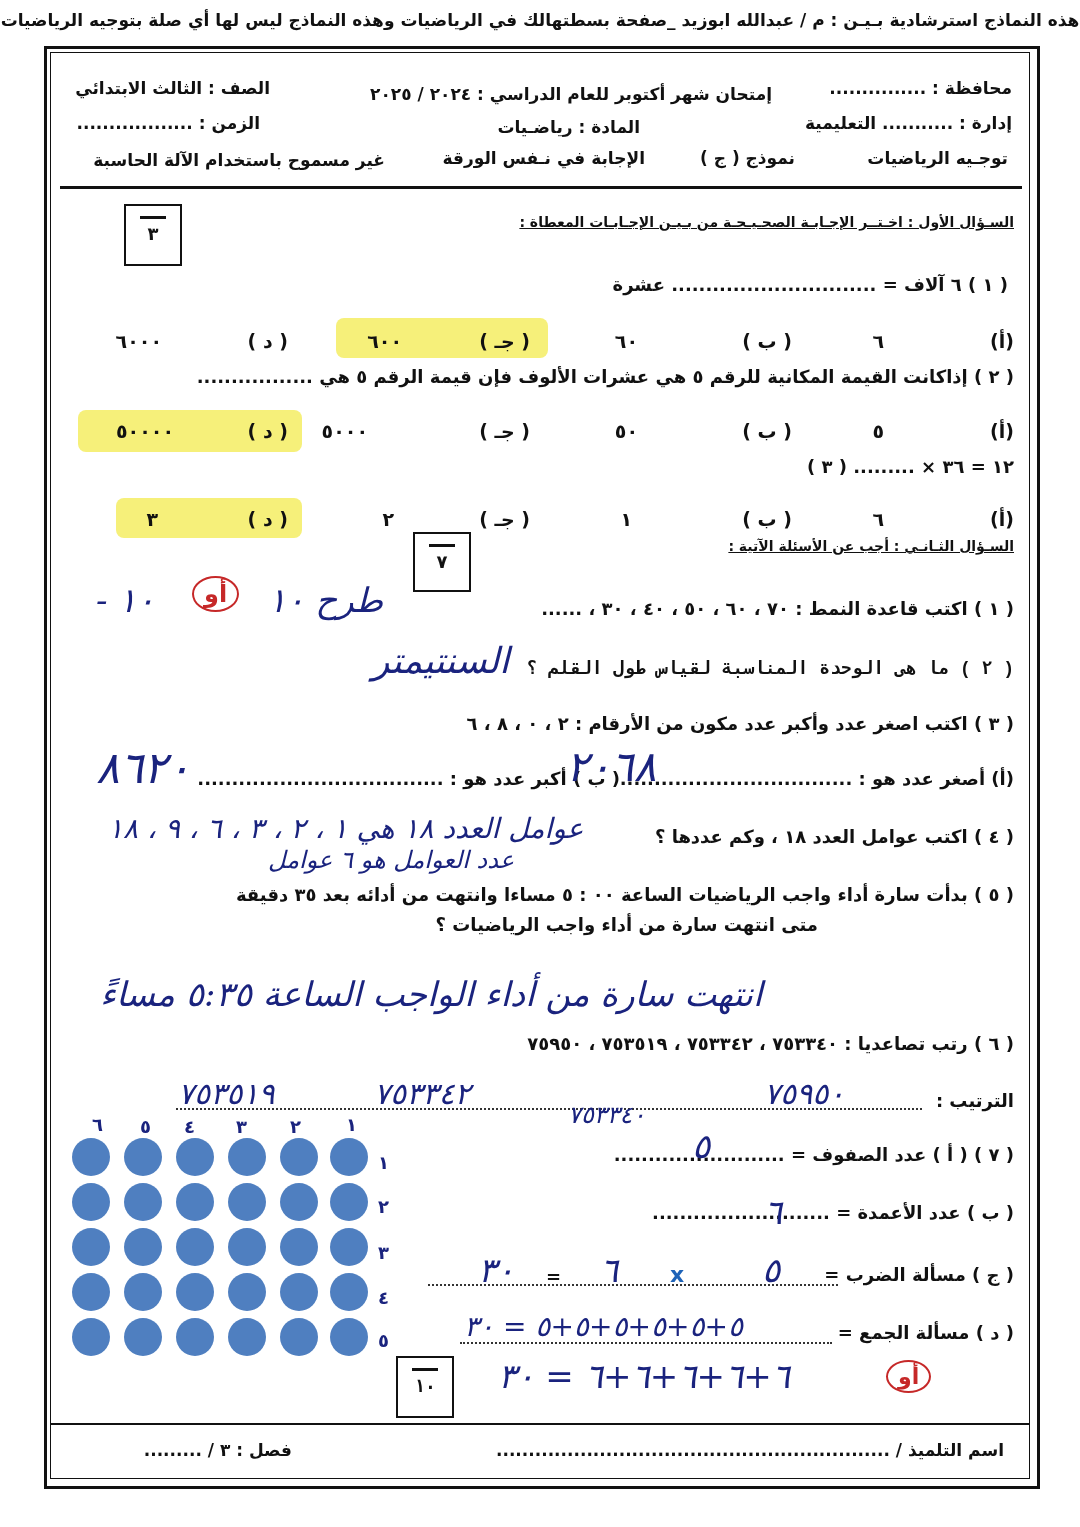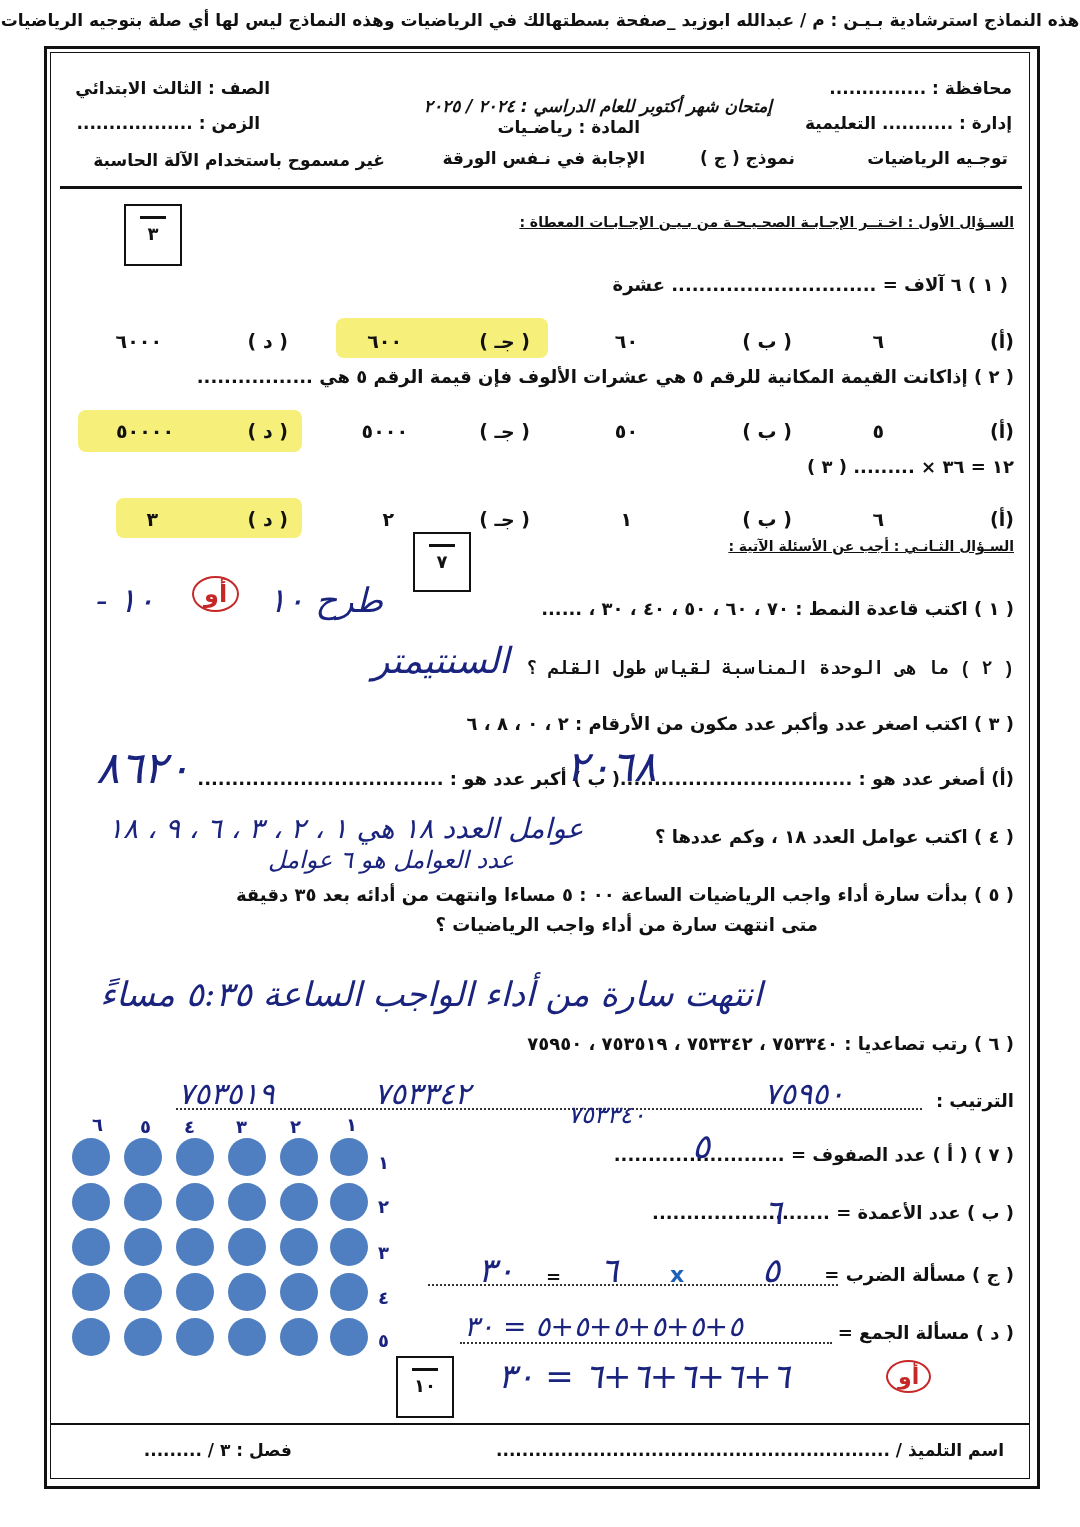--- a/index.html
+++ b/index.html
@@ -28,21 +28,21 @@
 
 <div class="abs top-note rtl">هذه النماذج استرشادية بـيـن : م / عبدالله ابوزيد _صفحة بسطتهالك في الرياضيات  وهذه النماذج ليس لها أي صلة بتوجيه الرياضيات</div>
 
 <div class="frame-outer"></div>
 <div class="frame-inner"></div>
 
 <div class="abs hdr rtl" style="right:68px;top:78px;">محافظة : ...............</div>
 <div class="abs hdr rtl" style="right:68px;top:113px;">إدارة : ........... التعليمية</div>
 <div class="abs hdr rtl" style="right:72px;top:148px;">توجـيه الرياضيات</div>
 
-<div class="abs hdr rtl" style="right:308px;top:96px;font-style:italic;">إمتحان شهر أكتوبر للعام الدراسي : ٢٠٢٤ / ٢٠٢٥</div>
+<div class="abs hdr rtl" style="right:308px;top:84px;">إمتحان شهر أكتوبر للعام الدراسي : ٢٠٢٤ / ٢٠٢٥</div>
 <div class="abs hdr rtl" style="right:440px;top:117px;">المادة : رياضـيات</div>
 <div class="abs hdr rtl" style="right:285px;top:148px;">نموذج ( ج )</div>
 <div class="abs hdr rtl" style="right:435px;top:148px;">الإجابة في نـفس الورقة</div>
 
 <div class="abs hdr rtl" style="right:810px;top:78px;">الصف : الثالث الابتدائي</div>
 <div class="abs hdr rtl" style="right:820px;top:113px;">الزمن : ..................</div>
 <div class="abs hdr rtl" style="right:695px;top:150px;">غير مسموح باستخدام الآلة الحاسبة</div>
 
 <div class="hr" style="left:60px;top:186px;width:962px;height:3px;"></div>
 
@@ -62,21 +62,21 @@
 <div class="abs opt" style="right:792px;top:330px;">( د )</div>
 <div class="abs opt" style="right:918px;top:330px;">٦٠٠٠</div>
 
 <div class="abs q rtl" style="right:66px;top:366px;">( ٢ )  إذاكانت القيمة المكانية للرقم ٥ هي عشرات الألوف  فإن قيمة الرقم ٥ هي .................</div>
 <div class="abs hl" style="left:78px;top:410px;width:224px;height:42px;"></div>
 <div class="abs opt" style="right:66px;top:420px;">(أ)</div>
 <div class="abs opt" style="right:196px;top:420px;">٥</div>
 <div class="abs opt" style="right:288px;top:420px;">( ب )</div>
 <div class="abs opt" style="right:442px;top:420px;">٥٠</div>
 <div class="abs opt" style="right:550px;top:420px;">( جـ )</div>
-<div class="abs opt" style="right:672px;top:420px;">٥٠٠٠</div>
+<div class="abs opt" style="right:712px;top:420px;">٥٠٠٠</div>
 <div class="abs opt" style="right:792px;top:420px;">( د )</div>
 <div class="abs opt" style="right:906px;top:420px;">٥٠٠٠٠</div>
 
 <div class="abs q rtl" style="right:66px;top:456px;">( ٣ ) ......... × ١٢ = ٣٦</div>
 <div class="abs hl" style="left:116px;top:498px;width:186px;height:40px;"></div>
 <div class="abs opt" style="right:66px;top:508px;">(أ)</div>
 <div class="abs opt" style="right:196px;top:508px;">٦</div>
 <div class="abs opt" style="right:288px;top:508px;">( ب )</div>
 <div class="abs opt" style="right:448px;top:508px;">١</div>
 <div class="abs opt" style="right:550px;top:508px;">( جـ )</div>
@@ -177,19 +177,19 @@
 <div class="abs hand" style="left:600px;top:1250px;font-size:34px;">٦</div>
 <div class="abs q" style="left:546px;top:1266px;">=</div>
 <div class="abs hand" style="left:478px;top:1250px;font-size:34px;">٣٠</div>
 
 <div class="abs q rtl" style="right:66px;top:1322px;">( د )  مسألة الجمع = </div>
 <div class="abs" style="left:460px;top:1342px;width:372px;border-bottom:2px dotted #333;"></div>
 <div class="abs hand" style="left:464px;top:1310px;font-size:28px;direction:rtl;">٥+٥+٥+٥+٥+٥ = ٣٠</div>
 <div class="abs hand" style="left:498px;top:1356px;font-size:34px;direction:rtl;">٦+٦+٦+٦+٦ = ٣٠</div>
 <div class="abs red" style="left:886px;top:1360px;font-size:22px;font-weight:bold;"><span class="ring">أو</span></div>
 
-<div class="scorebox" style="left:396px;top:1356px;width:54px;height:58px;">
+<div class="scorebox" style="left:396px;top:1356px;width:54px;height:58px;font-family:Liberation Mono, monospace;">
   <span class="bar"></span><span>١٠</span>
 </div>
 
 <div class="hr" style="left:50px;top:1423px;width:980px;height:2px;"></div>
 <div class="abs q rtl" style="right:76px;top:1440px;font-size:17px;">اسم التلميذ / .............................................................</div>
 <div class="abs q rtl" style="right:788px;top:1440px;font-size:17px;">فصل : ٣ / .........</div>
 
 </body></html>

